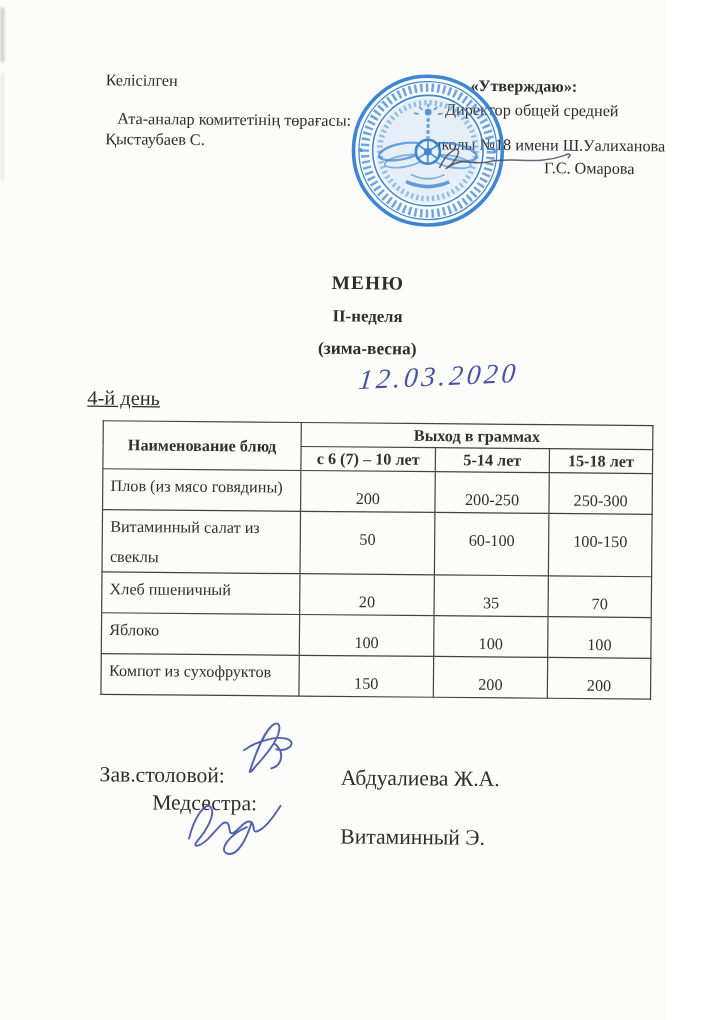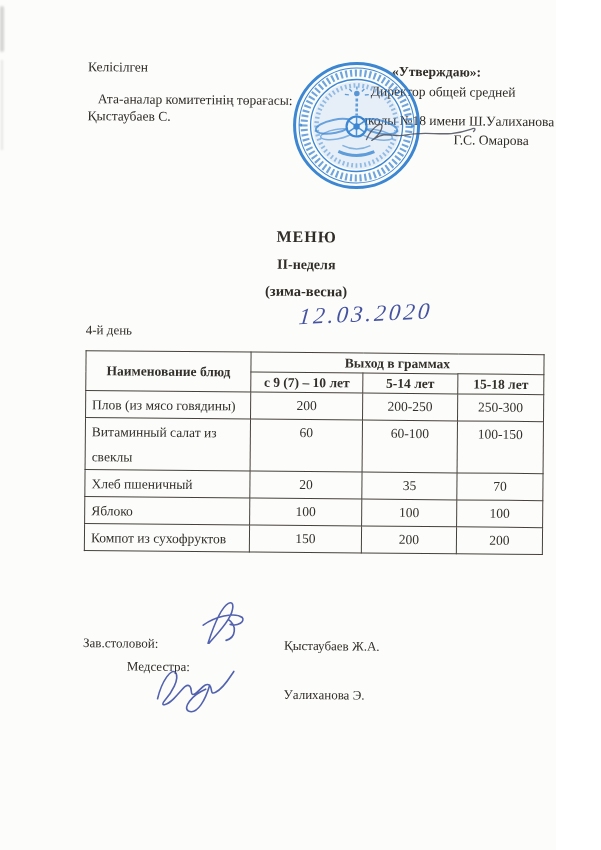--- a/index.html
+++ b/index.html
@@ -21,47 +21,47 @@
   .approval .l2{margin-top:11px;}
   .approval .l3{margin-left:96px;margin-top:1px;}
   
   .stamp{left:288px;top:59px;opacity:.92;pointer-events:none;}
   .dirsig{left:356px;top:113px;pointer-events:none;}
   
   .menu-title{left:85px;top:228px;width:440px;text-align:center;}
   .menu-title .main{font-weight:bold;font-size:16px;letter-spacing:1px;}
   .menu-title .week{font-weight:bold;font-size:14px;margin-top:11px;}
   .menu-title .season{font-weight:bold;font-size:14.5px;margin-top:10px;}
-  .day-label{left:85px;top:324px;font-size:13px;}
+  .day-label{left:72px;top:324px;font-size:17px;text-decoration:underline;}
   .hand-date{
     left:298px;top:300px;width:160px;
     font-style:italic;font-size:23px;letter-spacing:3px;
     color:#4553a0;transform:rotate(-3deg) skewX(-8deg);
   }
   
   table.menu{
     left:85px;top:352px;position:absolute;
     border-collapse:collapse;table-layout:fixed;width:458px;
     font-size:13.5px;color:#33302b;
   }
   table.menu td,table.menu th{
     border:1.2px solid #46423b;overflow:hidden;
   }
   table.menu th{font-weight:bold;text-align:center;vertical-align:middle;padding:1px 2px;}
   td.dish{text-align:left;vertical-align:top;padding:1px 4px 0 6px;line-height:25px;}
-  td.val{text-align:center;vertical-align:top;padding-top:4px;line-height:18px;}
+  td.val{text-align:center;vertical-align:top;padding-top:14px;line-height:18px;}
   thead tr:nth-child(1){height:20px;}
   thead tr:nth-child(2){height:20px;}
   tbody tr:nth-child(1){height:21px;}
   tbody tr:nth-child(2){height:50px;}
   tbody tr:nth-child(3){height:26px;}
   tbody tr:nth-child(4){height:22px;}
   tbody tr:nth-child(5){height:21px;}
   
-  .foot{font-size:13px;}
+  .foot{font-size:18px;}
   .sig{pointer-events:none;}
   
   .edge1{left:0;top:6px;width:4px;height:46px;background:rgba(110,110,110,.28);border-radius:2px;filter:blur(1px);}
   .edge2{left:1px;top:60px;width:2px;height:90px;background:rgba(130,130,130,.18);filter:blur(1px);}
 </style>
 </head>
 <body>
 
 <div class="page">
   <div class="abs edge1"></div>
@@ -131,35 +131,35 @@
           <col style="width:112px">
           <col style="width:95px">
           <col style="width:86px">
         </colgroup>
       <thead>
         <tr>
           <th rowspan="2">Наименование блюд</th>
           <th colspan="3">Выход в граммах</th>
         </tr>
         <tr>
-          <th>с 9 (7) – 10 лет</th>
+          <th>с 6 (7) – 10 лет</th>
           <th>5-14 лет</th>
           <th>15-18 лет</th>
         </tr>
       </thead>
       <tbody>
         <tr>
           <td class="dish">Плов (из мясо говядины)</td>
           <td class="val">200</td>
           <td class="val">200-250</td>
           <td class="val">250-300</td>
         </tr>
         <tr>
           <td class="dish">Витаминный салат из свеклы</td>
-          <td class="val">60</td>
+          <td class="val">50</td>
           <td class="val">60-100</td>
           <td class="val">100-150</td>
         </tr>
         <tr>
           <td class="dish">Хлеб пшеничный</td>
           <td class="val">20</td>
           <td class="val">35</td>
           <td class="val">70</td>
         </tr>
         <tr>
@@ -174,22 +174,22 @@
           <td class="val">200</td>
           <td class="val">200</td>
         </tr>
       </tbody>
     </table>
 
     <div class="abs foot" style="left:85px;top:637px;">Зав.столовой:</div>
     <svg class="abs sig" style="left:198px;top:598px;" width="60" height="52" viewBox="0 0 60 52">
       <path d="M12,46 C17,30 25,10 32,6 C38,3 38,12 32,22 C26,32 17,41 13,46 M7,28 C18,20 38,14 46,20 C49,24 42,29 34,27 M32,22 C41,28 40,40 30,43" fill="none" stroke="#3f51a5" stroke-width="1.6" stroke-linecap="round" opacity=".9"></path>
     </svg>
-    <div class="abs foot" style="left:286px;top:638px;">Қыстаубаев Ж.А.</div>
+    <div class="abs foot" style="left:286px;top:638px;">Абдуалиева Ж.А.</div>
 
     <div class="abs foot" style="left:85px;top:660px;margin-left:44px;">Медсестра:</div>
     <svg class="abs sig" style="left:152px;top:658px;" width="92" height="58" viewBox="0 0 92 58">
       <path d="M8,42 C12,24 22,10 26,16 C30,22 22,36 15,44 C10,50 17,49 24,42 C32,34 36,26 40,29 C43,32 40,39 45,37 C51,33 55,25 60,28 C63,31 60,38 66,35 C74,31 80,20 84,14 M60,28 C56,42 48,58 39,54 C33,51 42,38 56,32" fill="none" stroke="#3f51a5" stroke-width="1.6" stroke-linecap="round" opacity=".9"></path>
     </svg>
-    <div class="abs foot" style="left:286px;top:687px;">Уалиханова Э.</div>
+    <div class="abs foot" style="left:286px;top:687px;">Витаминный Э.</div>
 
   </div>
 </div>
 
 </body></html>

